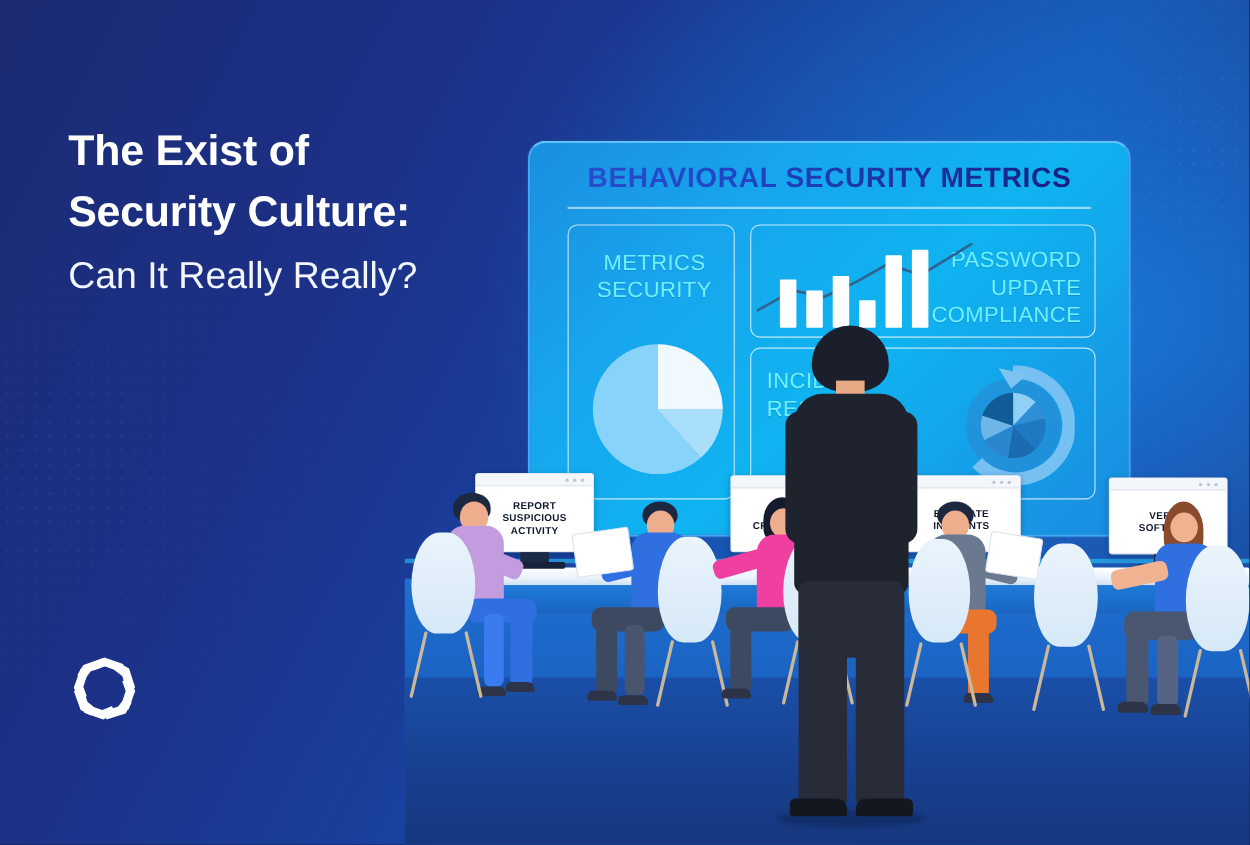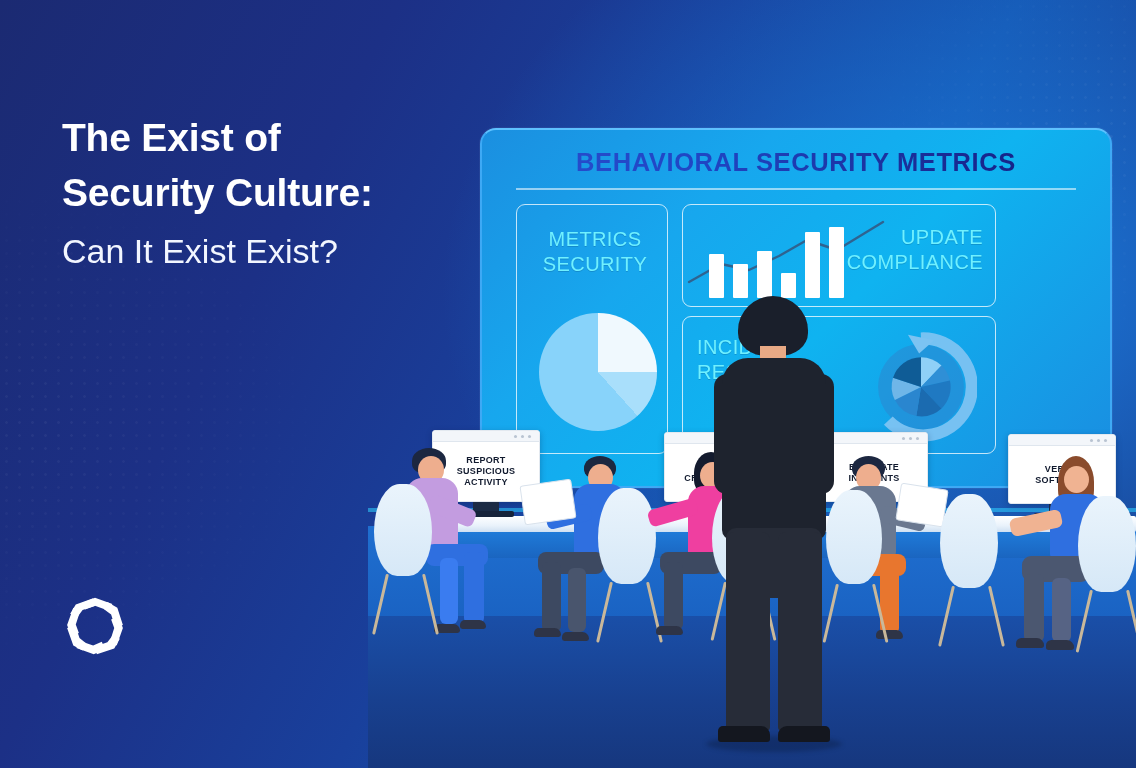--- a/index.html
+++ b/index.html
@@ -39,21 +39,21 @@
 
   
   .logo{position:absolute;left:64px;top:594px;display:flex;align-items:center;gap:10px;}
   .logo-word{color:#fff;font-size:51px;font-weight:400;letter-spacing:-1.5px;line-height:1;
              font-family:"DejaVu Sans",sans-serif;}
 
   
   .illo{position:absolute;left:368px;top:96px;width:768px;height:672px;}
 
   .panel{
-    position:absolute;left:112px;top:32px;width:632px;height:360px;
+    position:absolute;left:112px;top:32px;width:548px;height:360px;
     border:2.5px solid #3ea9f5;border-top-color:#5ec2ff;border-radius:16px;
     background:linear-gradient(135deg,#1b8fe0 0%,#17a7ee 30%,#0fb3f0 55%,#1a8ce0 100%);
     box-shadow:0 0 0 1px rgba(255,255,255,.05);
     overflow:hidden;
   }
   .panel-title{
     position:absolute;left:0;right:0;top:18px;text-align:center;
     font-size:25.5px;font-weight:700;letter-spacing:.6px;
     background:linear-gradient(90deg,#2a4fd0 0%,#1f46c4 35%,#1b2f9a 68%,#12197a 100%);
     -webkit-background-clip:text;background-clip:text;color:transparent;
@@ -163,21 +163,21 @@
 </style>
 </head>
 <body>
 
 <div class="stage">
   <div class="dots"></div>
 
   <div class="headline">
     <div class="h-l1">The Exist of</div>
     <div class="h-l2">Security Culture:</div>
-    <div class="h-sub">Can It Exist Exist?</div>
+    <div class="h-sub">Can It Really Really?</div>
   </div>
 
   <div class="logo">
     <svg width="62" height="62" viewBox="0 0 100 100">
       <g fill="#ffffff">
         <path d="M50 6 L78 16 L72 27 L50 19 L34 25 L28 15 Z"></path>
         <path d="M86 22 L95 50 L83 55 L76 33 L64 24 L70 13 Z"></path>
         <path d="M95 55 L85 83 L74 77 L81 55 L76 41 L88 36 Z"></path>
         <path d="M81 88 L53 97 L49 85 L70 78 L79 66 L90 72 Z"></path>
         <path d="M48 97 L20 87 L26 76 L47 83 L61 77 L66 89 Z"></path>
@@ -198,20 +198,21 @@
         <div class="card-label lbl-phish">
           <div>METRICS</div>
           <div>SECURITY</div>
         </div>
         <div class="pie"></div>
         <div class="pie-shadow"></div>
       </div>
 
       <div class="card card-bar">
         <div class="card-label lbl-pass">
+          <div>PASSWORD</div>
           <div>UPDATE</div>
           <div>COMPLIANCE</div>
         </div>
         <svg class="trend" viewBox="0 0 200 80">
           <polyline points="2,62 34,44 62,50 92,36 120,20 150,30 196,2" fill="none" stroke="#2f6390" stroke-width="2.4" stroke-linejoin="round" stroke-linecap="round"></polyline>
         </svg>
         <div class="bars">
           <div class="bar" style="left:8px;height:44px;"></div>
           <div class="bar" style="left:32px;height:34px;"></div>
           <div class="bar" style="left:56px;height:47px;"></div>

